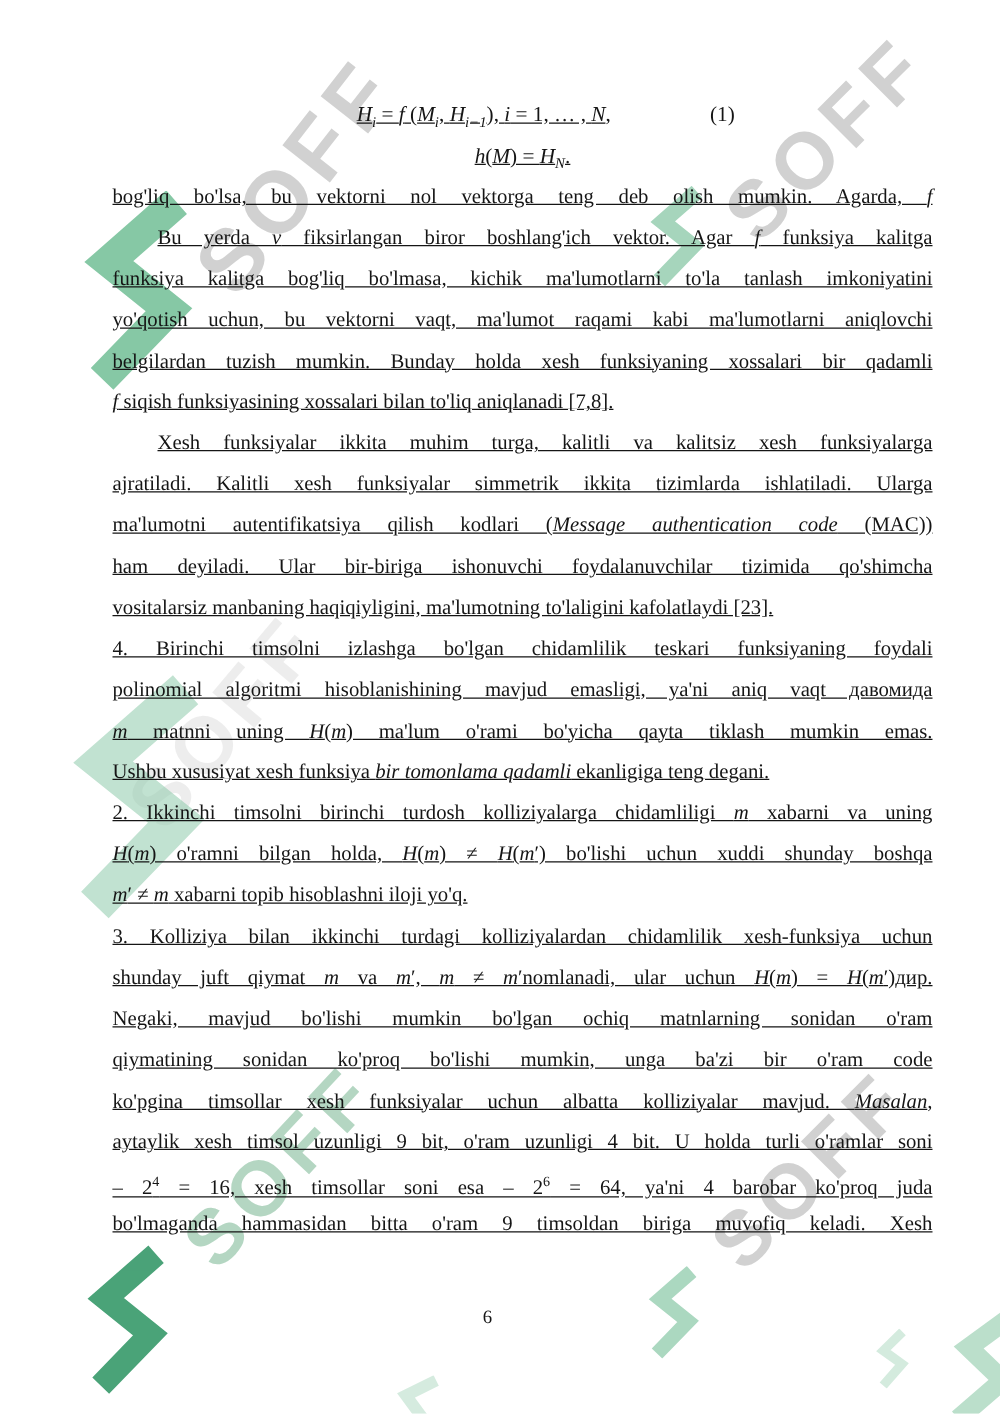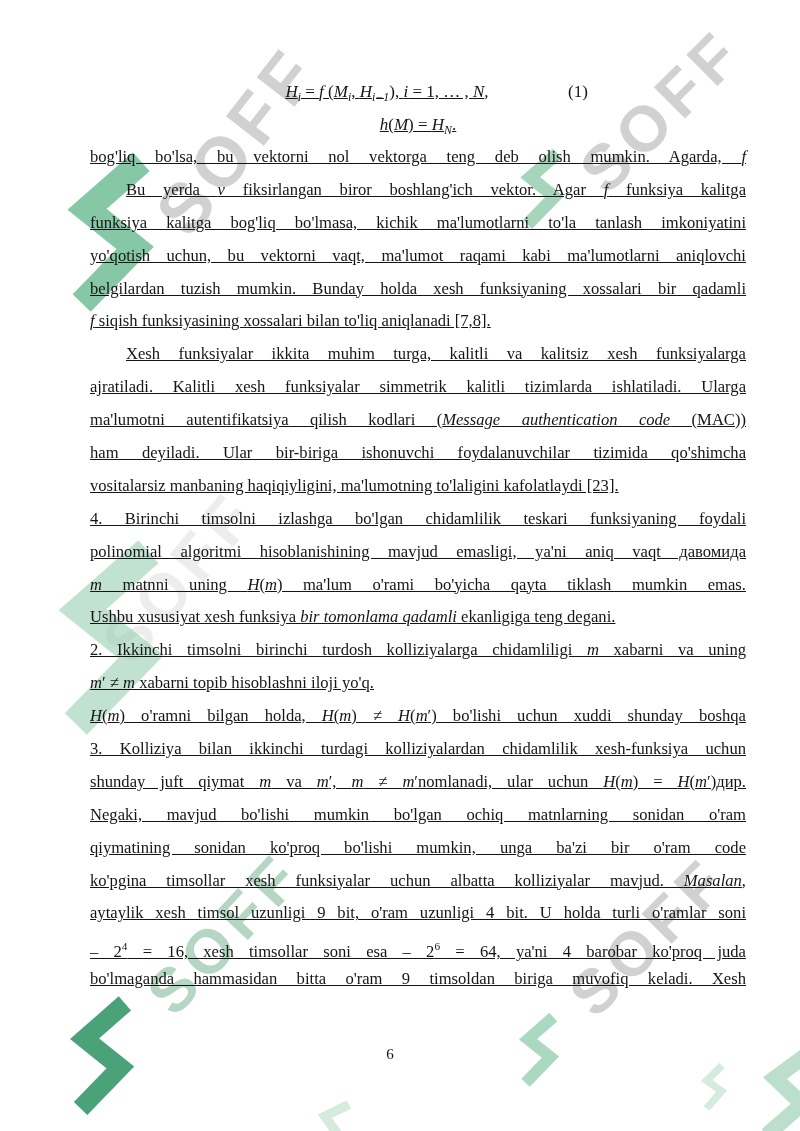--- a/index.html
+++ b/index.html
@@ -104,34 +104,34 @@
     </div>
 
     <div class="line">bog'liq bo'lsa, bu vektorni nol vektorga teng deb olish mumkin. Agarda, <i>f</i></div>
     <div class="line indent">Bu yerda <i>v</i> fiksirlangan biror boshlang'ich vektor. Agar <i>f</i> funksiya kalitga</div>
     <div class="line">funksiya kalitga bog'liq bo'lmasa, kichik ma'lumotlarni to'la tanlash imkoniyatini</div>
     <div class="line">yo'qotish uchun, bu vektorni vaqt, ma'lumot raqami kabi ma'lumotlarni aniqlovchi</div>
     <div class="line">belgilardan tuzish mumkin. Bunday holda xesh funksiyaning xossalari bir qadamli</div>
     <div class="line last"><i>f</i> siqish funksiyasining xossalari bilan to'liq aniqlanadi [7,8].</div>
 
     <div class="line indent">Xesh funksiyalar ikkita muhim turga, kalitli va kalitsiz xesh funksiyalarga</div>
-    <div class="line">ajratiladi. Kalitli xesh funksiyalar simmetrik kalitli tizimlarda ishlatiladi. Ularga</div>
+    <div class="line">ajratiladi. Kalitli xesh funksiyalar simmetrik ikkita tizimlarda ishlatiladi. Ularga</div>
     <div class="line">ma'lumotni autentifikatsiya qilish kodlari (<i>Message authentication code</i> (MAC))</div>
     <div class="line">ham deyiladi. Ular bir-biriga ishonuvchi foydalanuvchilar tizimida qo'shimcha</div>
     <div class="line last">vositalarsiz manbaning haqiqiyligini, ma'lumotning to'laligini kafolatlaydi [23].</div>
 
 
     <div class="line">4. Birinchi timsolni izlashga bo'lgan chidamlilik teskari funksiyaning foydali</div>
     <div class="line">polinomial algoritmi hisoblanishining mavjud emasligi, ya'ni aniq vaqt давомида</div>
     <div class="line"><i>m</i> matnni uning <i>H</i>(<i>m</i>) ma'lum o'rami bo'yicha qayta tiklash mumkin emas.</div>
     <div class="line last">Ushbu xususiyat xesh funksiya <i>bir tomonlama qadamli</i> ekanligiga teng degani.</div>
 
     <div class="line">2. Ikkinchi timsolni birinchi turdosh kolliziyalarga chidamliligi <i>m</i> xabarni va uning</div>
+    <div class="line"><i>H</i>(<i>m</i>) o'ramni bilgan holda, <i>H</i>(<i>m</i>) ≠ <i>H</i>(<i>m</i>′) bo'lishi uchun xuddi shunday boshqa</div>
     <div class="line last"><i>m</i>′ ≠ <i>m</i> xabarni topib hisoblashni iloji yo'q.</div>
-    <div class="line"><i>H</i>(<i>m</i>) o'ramni bilgan holda, <i>H</i>(<i>m</i>) ≠ <i>H</i>(<i>m</i>′) bo'lishi uchun xuddi shunday boshqa</div>
 
     <div class="line">3. Kolliziya bilan ikkinchi turdagi kolliziyalardan chidamlilik xesh-funksiya uchun</div>
     <div class="line">shunday juft qiymat <i>m</i> va <i>m</i>′, <i>m</i> ≠ <i>m</i>′nomlanadi, ular uchun <i>H</i>(<i>m</i>) = <i>H</i>(<i>m</i>′)дир.</div>
     <div class="line">Negaki, mavjud bo'lishi mumkin bo'lgan ochiq matnlarning sonidan o'ram</div>
     <div class="line">qiymatining sonidan ko'proq bo'lishi mumkin, unga ba'zi bir o'ram code</div>
     <div class="line">ko'pgina timsollar xesh funksiyalar uchun albatta kolliziyalar mavjud. <i>Masalan</i>,</div>
     <div class="line">aytaylik xesh timsol uzunligi 9 bit, o'ram uzunligi 4 bit. U holda turli o'ramlar soni</div>
     <div class="line">– 2<sup>4</sup> = 16, xesh timsollar soni esa – 2<sup>6</sup> = 64, ya'ni 4 barobar ko'proq juda</div>
     <div class="line">bo'lmaganda hammasidan bitta o'ram 9 timsoldan biriga muvofiq keladi. Xesh</div>
   </div>

